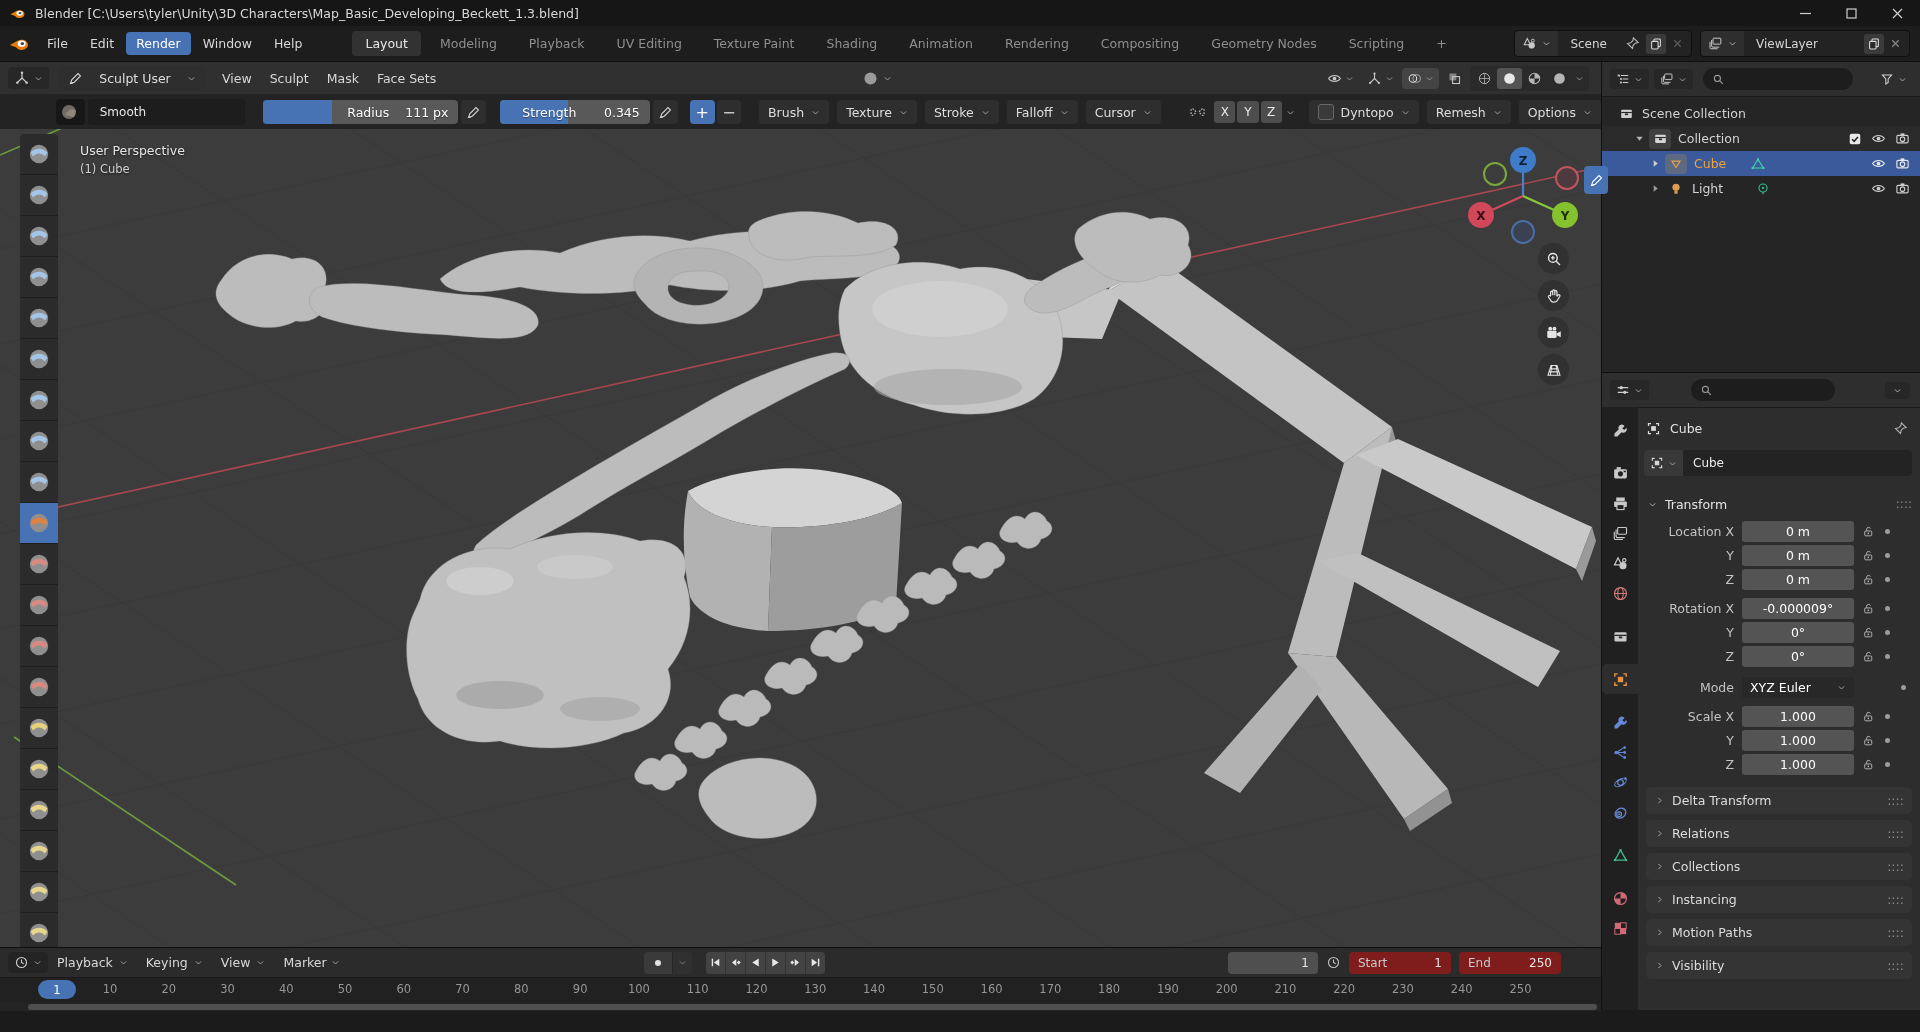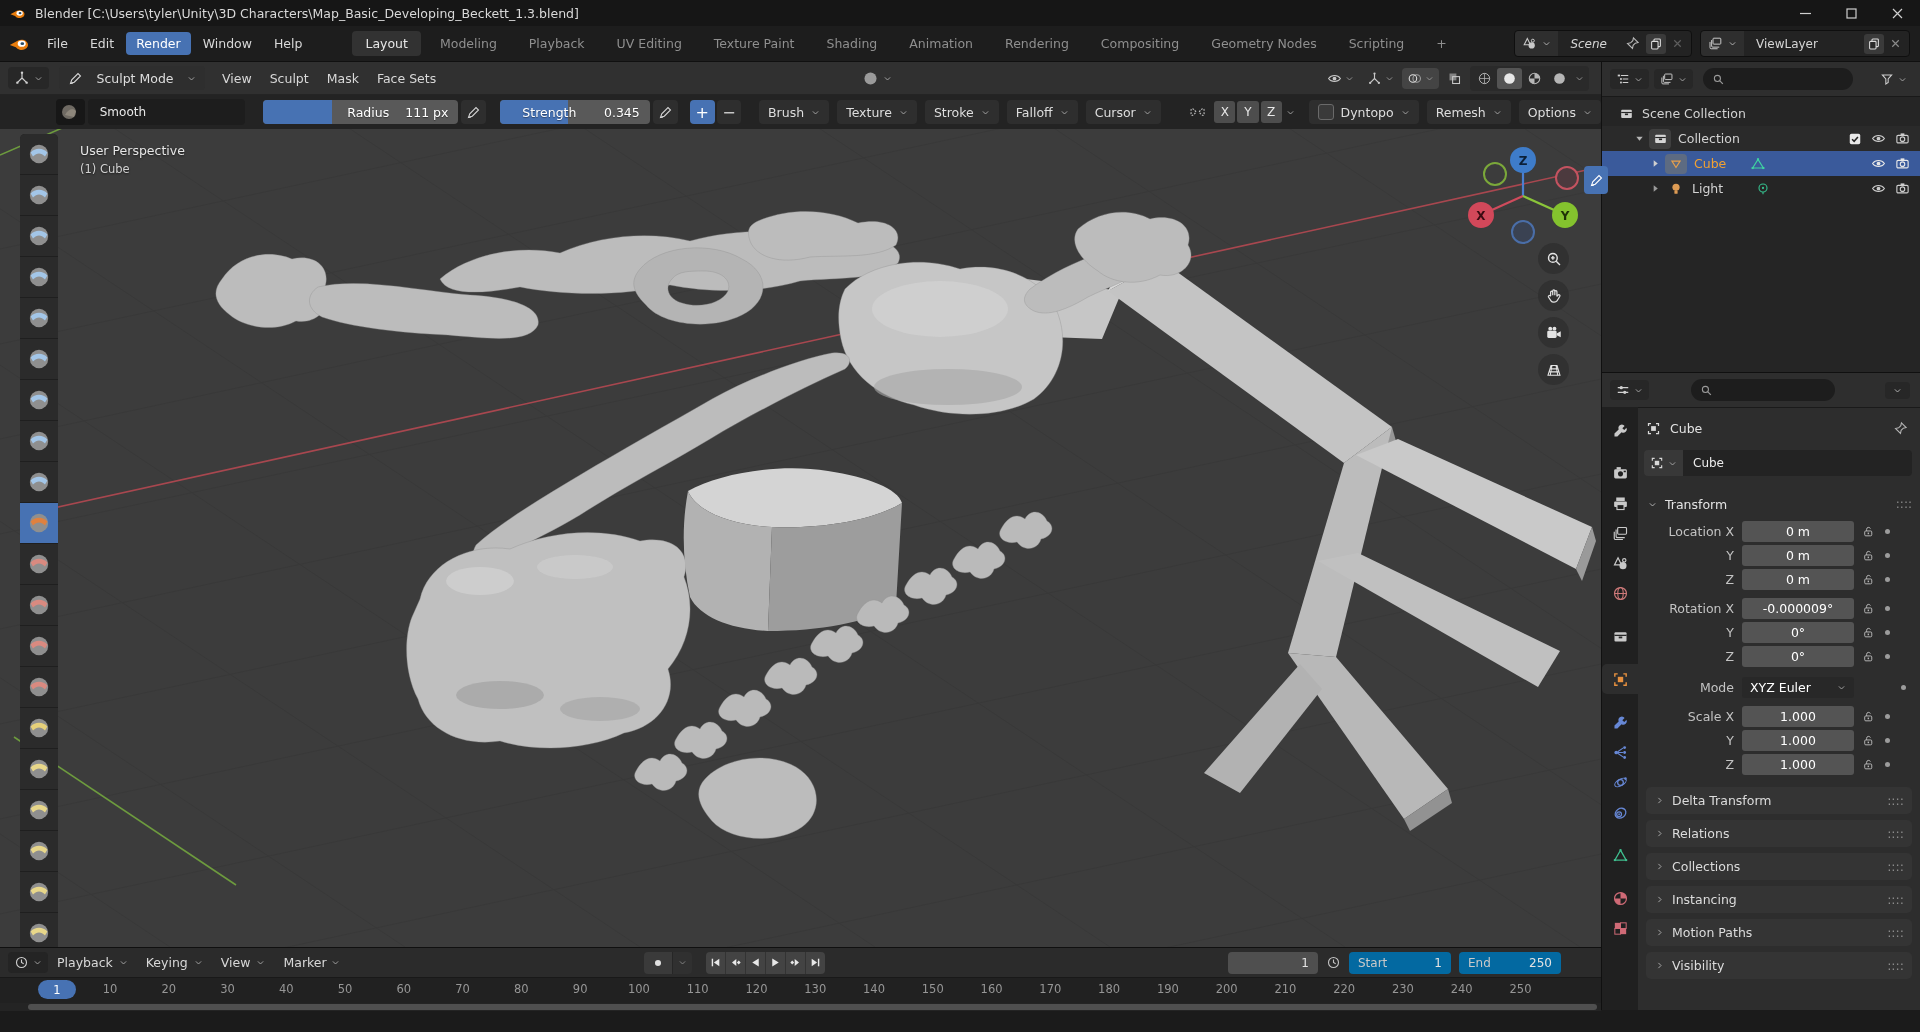--- a/index.html
+++ b/index.html
@@ -72,21 +72,21 @@
   .section{height:27px;background:#343434;border-radius:5px;margin:6px 8px 0 8px;display:flex;align-items:center;color:#dcdcdc;font-size:12.5px;}
   .grip{margin-left:auto;margin-right:8px;color:#8b8b8b;}
   
   #timeline{left:0;top:947px;width:1601px;height:63px;background:#2b2b2b;border-top:1px solid #101010;box-sizing:border-box;}
   #tl-head{height:29px;display:flex;align-items:center;}
   #tl-ruler{position:relative;height:25px;background:#212121;border-top:1px solid #191919;}
   .ruler-num{position:absolute;top:4px;left:calc(110px + var(--i)*58.77px);transform:translateX(-50%);color:#969696;font-size:11.5px;}
   #cf-badge{position:absolute;left:38px;top:2px;width:38px;height:19px;background:#4772b3;border-radius:10px;color:#fff;display:flex;align-items:center;justify-content:center;font-size:11.5px;}
   #tl-scroll{position:relative;height:8px;background:#242424;}
   #tl-bar{position:absolute;left:28px;right:4px;top:1px;height:6px;background:#4f4f4f;border-radius:3px;}
-  .tlfield{height:22px;background:#0369a1;border-radius:4px;display:flex;align-items:center;justify-content:space-between;padding:0 9px;color:#e3e3e3;font-size:12px;}
+  .tlfield{height:22px;background:#7f1d1d;border-radius:4px;display:flex;align-items:center;justify-content:space-between;padding:0 9px;color:#e3e3e3;font-size:12px;}
   .pbtn{width:19px;height:22px;background:#434343;display:flex;align-items:center;justify-content:center;color:#e8e8e8;border-right:1px solid #333;}
   
   #statusbar{left:0;top:1010px;width:1920px;height:22px;background:#232323;border-top:1px solid #141414;display:flex;align-items:center;color:#a5a5a5;box-sizing:border-box;font-size:11.5px;}
   .sb-item{display:flex;align-items:center;gap:6px;}
   .cbox{width:14px;height:14px;border:1px solid #6a6a6a;border-radius:3px;background:#3a3a3a;}
   .cb{display:none;}.cb.show{display:block;}
   #brush-cursor{left:1584px;top:166px;width:24px;height:28px;background:#4772b3;border-radius:4px;display:flex;align-items:center;justify-content:center;z-index:9;}
 </style>
 </head>
 <body>
@@ -397,21 +397,21 @@
     <div style="flex:1"></div>
     <div class="selwrap" style="margin-right:8px;">
       <div class="row" style="gap:5px;background:#2e2e2e;border-radius:4px 0 0 4px;height:100%;padding:0 7px;">
         <svg class="ic" width="15" height="15" color="#c9c9c9">
             <use href="#i-scene"></use>
           </svg>
         <svg class="ic chev" color="#bbb">
             <use href="#i-chev"></use>
           </svg>
       </div>
-      <span style="padding:0 12px;font-style:italic;">Scene</span>
+      <span style="padding:0 12px;">Scene</span>
       <svg class="ic" width="15" height="15" style="margin:0 6px" color="#b9b9b9">
           <use href="#i-pin"></use>
         </svg>
       <div style="background:#3a3a3a;border-radius:3px;padding:3px;margin-right:5px;">
           <svg class="ic" width="14" height="14" color="#dcdcdc">
             <use href="#i-copy"></use>
           </svg>
         </div>
       <svg class="ic" width="13" height="13" style="margin-right:7px" color="#5d5d5d">
           <use href="#i-x"></use>
@@ -444,21 +444,21 @@
           <use href="#i-axis3d"></use>
         </svg>
       <svg class="ic chev" color="#aaa">
           <use href="#i-chev"></use>
         </svg>
     </div>
     <div class="dd" style="margin-left:10px;width:128px;justify-content:space-between;">
       <svg class="ic" width="15" height="15" color="#d8d8d8">
           <use href="#i-pen"></use>
         </svg>
-      <span>Sculpt Mode</span>
+      <span>Sculpt User</span>
       <svg class="ic chev" color="#aaa">
           <use href="#i-chev"></use>
         </svg>
     </div>
     <div style="width:8px"></div>
     <div class="hmenu"><span>View</span></div>
       <div class="hmenu"><span>Sculpt</span></div>
       <div class="hmenu"><span>Mask</span></div>
       <div class="hmenu"><span>Face Sets</span></div>
     <div style="flex:1"></div>

